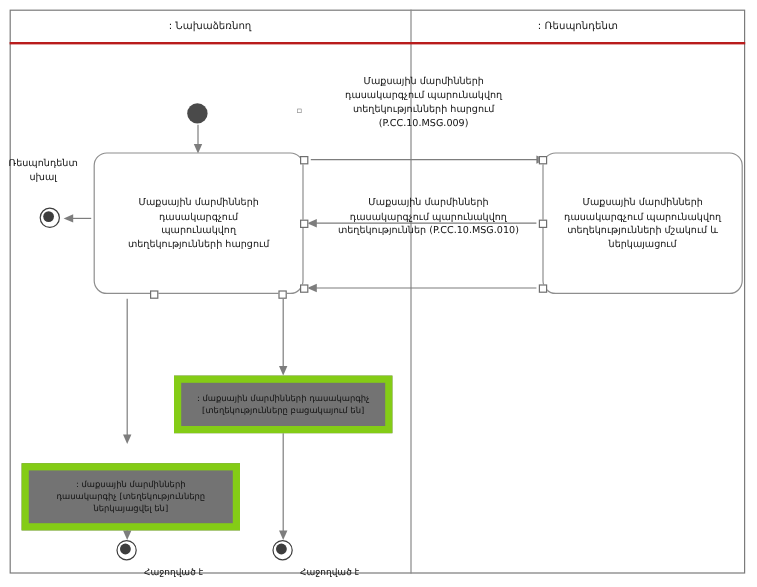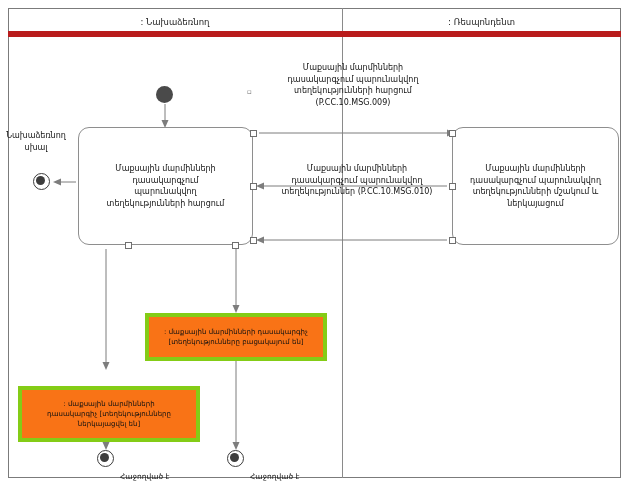--- a/index.html
+++ b/index.html
@@ -28,21 +28,21 @@
     background: #ffffff;
   }
 
   
   .lane-header-band {
     position: absolute;
     left: 8px;
     top: 8px;
     width: 613px;
     height: 29px;
-    border-bottom: 6px solid #b91c1c;
+    border-bottom: 2px solid #b91c1c;
     box-sizing: border-box;
   }
   .lane-header {
     position: absolute;
     top: 0;
     height: 28px;
     display: flex;
     align-items: center;
     justify-content: center;
     font-size: 8.5px;
@@ -93,22 +93,22 @@
     width: 7px;
     height: 7px;
     border: 1px solid #6f6f6f;
     background: #ffffff;
     box-sizing: border-box;
   }
 
   
   .objnode {
     position: absolute;
-    border: 4px solid #84cc16;
-    background: #f97316;
+    border: 6px solid #84cc16;
+    background: #737373;
     display: flex;
     align-items: center;
     justify-content: center;
     box-sizing: border-box;
     padding: 6px 7px;
   }
   .objnode .node-text { font-size: 7px; line-height: 10px; }
   #obj-missing  { left: 145px; top: 313px; width: 182px; height: 48px; }
   #obj-provided { left: 18px;  top: 370px; width: 182px; height: 56px; margin-top: 16px; }
 
@@ -244,21 +244,21 @@
   <div class="label msg center" style="left:262px; top:62px; width:182px;">Մաքսային մարմինների
 դասակարգչում պարունակվող
 տեղեկությունների հարցում
 (P.CC.10.MSG.009)</div>
 
   <div class="label msg center" style="left:262px; top:163px; width:190px;">Մաքսային մարմինների
 դասակարգչում պարունակվող
 տեղեկություններ (P.CC.10.MSG.010)</div>
 
 
-  <div class="label center" style="left:4px; top:130px; width:64px;">Նախաձեռնող
+  <div class="label center" style="left:4px; top:130px; width:64px;">Ռեսպոնդենտ
 սխալ</div>
   <div class="end-node" style="left:33px; top:173px;"></div>
 
   <div class="objnode" id="obj-missing">
     <div class="node-text">: մաքսային մարմինների դասակարգիչ
 [տեղեկությունները բացակայում են]</div>
   </div>
 
   <div class="objnode" id="obj-provided">
     <div class="node-text">: մաքսային մարմինների

